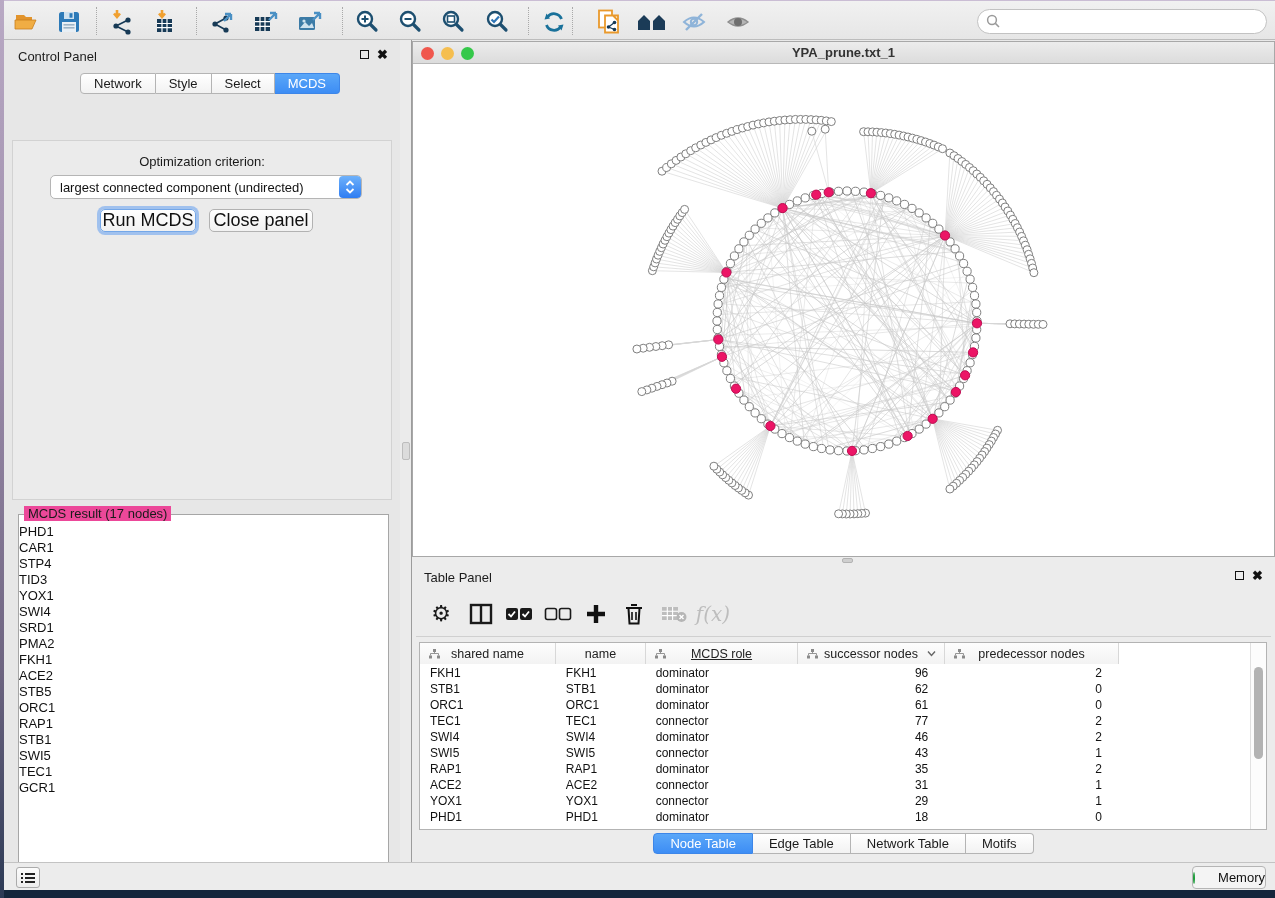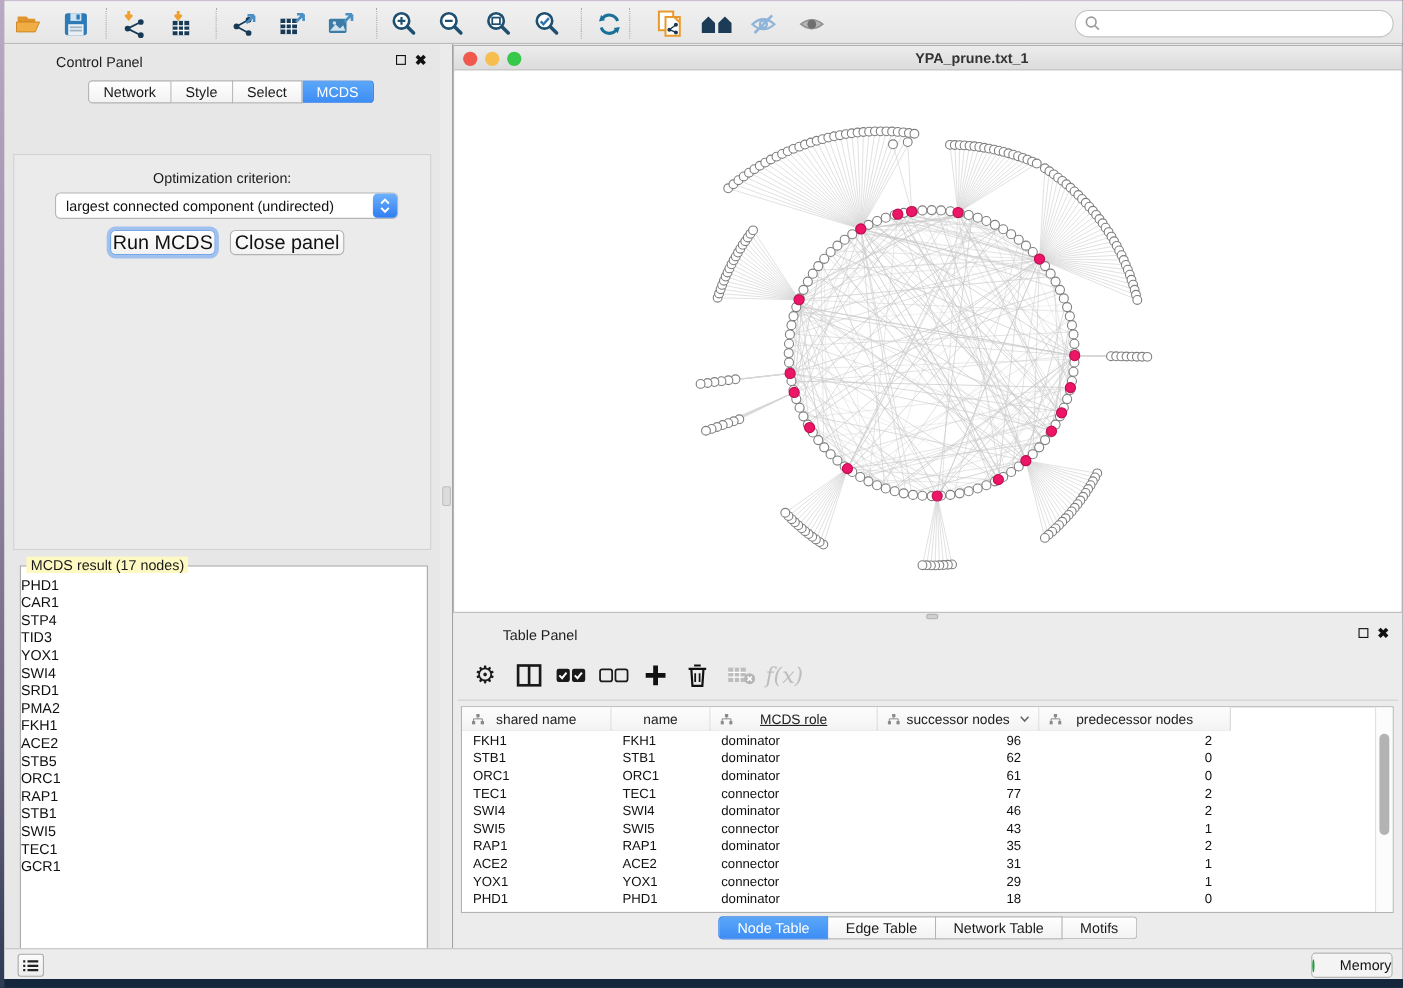--- a/index.html
+++ b/index.html
@@ -1,18 +1,18 @@
 <!DOCTYPE html>
 <html><head>
 <meta charset="utf-8">
 <style>
   * { box-sizing: border-box; margin: 0; padding: 0; }
   html,body { width:1275px; height:898px; overflow:hidden;
     font-family:"Liberation Sans", sans-serif; background:#14263c; }
-  .abs { position:absolute;margin-left:33px; }
+  .abs { position:absolute; }
   #desk-left { position:absolute; left:0; top:0; width:4px; height:898px;
     background:linear-gradient(180deg,#b9a9c4,#9a8aa8 40%,#6d6480 75%,#2c3a55); }
   #window { position:absolute; left:4px; top:0; width:1271px; height:890px; background:#e9e9e9; }
 
   
   #toolbar { position:absolute; left:0; top:0; width:1271px; height:40px;
     background:linear-gradient(180deg,#f1f1f1,#e6e6e6); border-bottom:1px solid #bcbcbc;
     border-top:1px solid #cabdd4; }
   .tbtn { position:absolute; top:7px; width:30px; height:27px; display:flex;
     align-items:center; justify-content:center; cursor:default; }
@@ -46,36 +46,36 @@
     background:linear-gradient(180deg,#6db1fb,#2f7df2); display:flex; flex-direction:column;
     align-items:center; justify-content:center; gap:1px; }
   .btn { position:absolute; height:23px; background:linear-gradient(180deg,#ffffff,#f1f1f1);
     border:1px solid #b2b2b2; border-radius:5px; font-size:18px; color:#111;
     display:flex; align-items:center; justify-content:center; }
   #run-btn { left:87px; top:68px; width:96px; box-shadow:0 0 0 3px rgba(110,165,240,.6); border-color:#74a7e8; }
   #closepanel-btn { left:196px; top:68px; width:104px; }
 
   #mcds-group { position:absolute; left:14px; top:474px; width:371px; height:364px;
     border:1px solid #a6a6a6; background:#fff; }
-  #mcds-legend { position:absolute; left:20px; top:466px; background:#fef9c3; padding:0 4px;
+  #mcds-legend { position:absolute; left:20px; top:466px; background:#ec4899; padding:0 4px;
     font-size:13px; color:#1a1a1a; z-index:2; }
   #mcds-list { position:absolute; left:15px; top:484px; width:340px; height:350px; overflow:hidden; }
   .mcds-item { font-size:13px; line-height:16px; color:#111; }
 
   
   #vsplit { position:absolute; left:396px; top:40px; width:12px; height:822px; background:#ebebeb; border-right:1px solid #9c9c9c; }
   #vsplit-thumb { position:absolute; left:2px; top:402px; width:8px; height:18px; background:#dcdcdc; border:1px solid #bdbdbd; border-radius:2px; }
   #hsplit { position:absolute; left:408px; top:557px; width:863px; height:8px; background:#ececec; }
   #hsplit-thumb { position:absolute; left:430px; top:1px; width:11px; height:5px; background:#cfcfcf; border:1px solid #b3b3b3; border-radius:2px; }
 
   
   #net-window { position:absolute; left:408px; top:41px; width:863px; height:516px;
     border:1px solid #a8a8a8; background:#fff; }
   #net-titlebar { position:absolute; left:0; top:0; width:100%; height:22px;
-    background:linear-gradient(180deg,#ececec,#dcdcdc); border-bottom:1px solid #b8b8b8;padding-left:40px; }
+    background:linear-gradient(180deg,#ececec,#dcdcdc); border-bottom:1px solid #b8b8b8; }
   .tl { position:absolute; top:4.5px; width:13px; height:13px; border-radius:50%; }
   #net-title { position:absolute; top:3px; width:100%; text-align:center; font-size:13px; font-weight:bold; color:#333; }
   #net-canvas { position:absolute; left:0; top:23px; width:861px; height:491px; background:#fff; }
 
   
   #table-panel { position:absolute; left:408px; top:565px; width:863px; height:297px; background:#ececec; }
   #tp-toolbar { position:absolute; left:4px; top:26px; width:855px; height:46px;
     background:#ececec; border-bottom:1px solid #d0d0d0; }
   .tpbtn { position:absolute; top:8px; width:30px; height:30px; display:flex; align-items:center; justify-content:center; }
   #tbl-box { position:absolute; left:7px; top:77px; width:848px; height:188px; background:#fff; border:1px solid #b3b3b3; overflow:hidden; }

